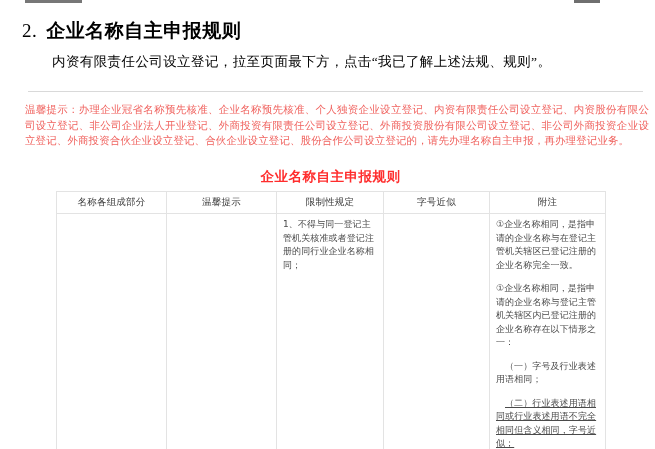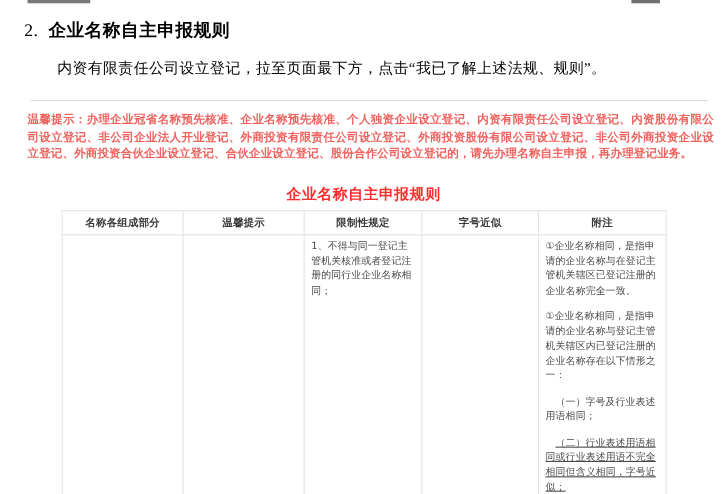--- a/index.html
+++ b/index.html
@@ -29,21 +29,21 @@
     left: 574px; top: -4px;
     width: 26px; height: 7px;
     background: #6f6f6f;
   }
 
   
   .heading {
     position: absolute;
     left: 22px;
     top: 18px;
-    font-size: 16px;
+    font-size: 19px;
     font-weight: bold;
     letter-spacing: .5px;
     white-space: nowrap;
   }
   .heading .num {
     font-family: "Liberation Serif", "DejaVu Serif", serif;
     margin-right: 9px;
     font-weight: normal;
   }
   .heading .txt {
@@ -78,21 +78,20 @@
     position: absolute;
     left: 25px;
     top: 102px;
     width: 624px;
     font-family: "DejaVu Sans", "Liberation Sans", sans-serif;
     font-size: 10.5px;
     line-height: 15.5px;
     color: #f0625e;
     text-align: justify;
     letter-spacing: .1px;
-    font-weight: bold;
   }
 
   
   .table-title {
     position: absolute;
     left: 56px;
     top: 168px;
     width: 549px;
     text-align: center;
     font-family: "DejaVu Sans", "Liberation Sans", sans-serif;
@@ -114,21 +113,21 @@
   }
   .rules-table th,
   .rules-table td {
     border: 1px solid #e3e3e3;
     vertical-align: top;
     padding: 4px 6px;
   }
   .rules-table th {
     height: 22px;
     font-size: 9.5px;
-    font-weight: bold;
+    font-weight: normal;
     color: #3a3a3a;
     text-align: center;
     vertical-align: middle;
     letter-spacing: .2px;
   }
   .rules-table td {
     font-size: 9px;
     line-height: 13.5px;
     color: #4a4a4a;
     letter-spacing: .1px;

